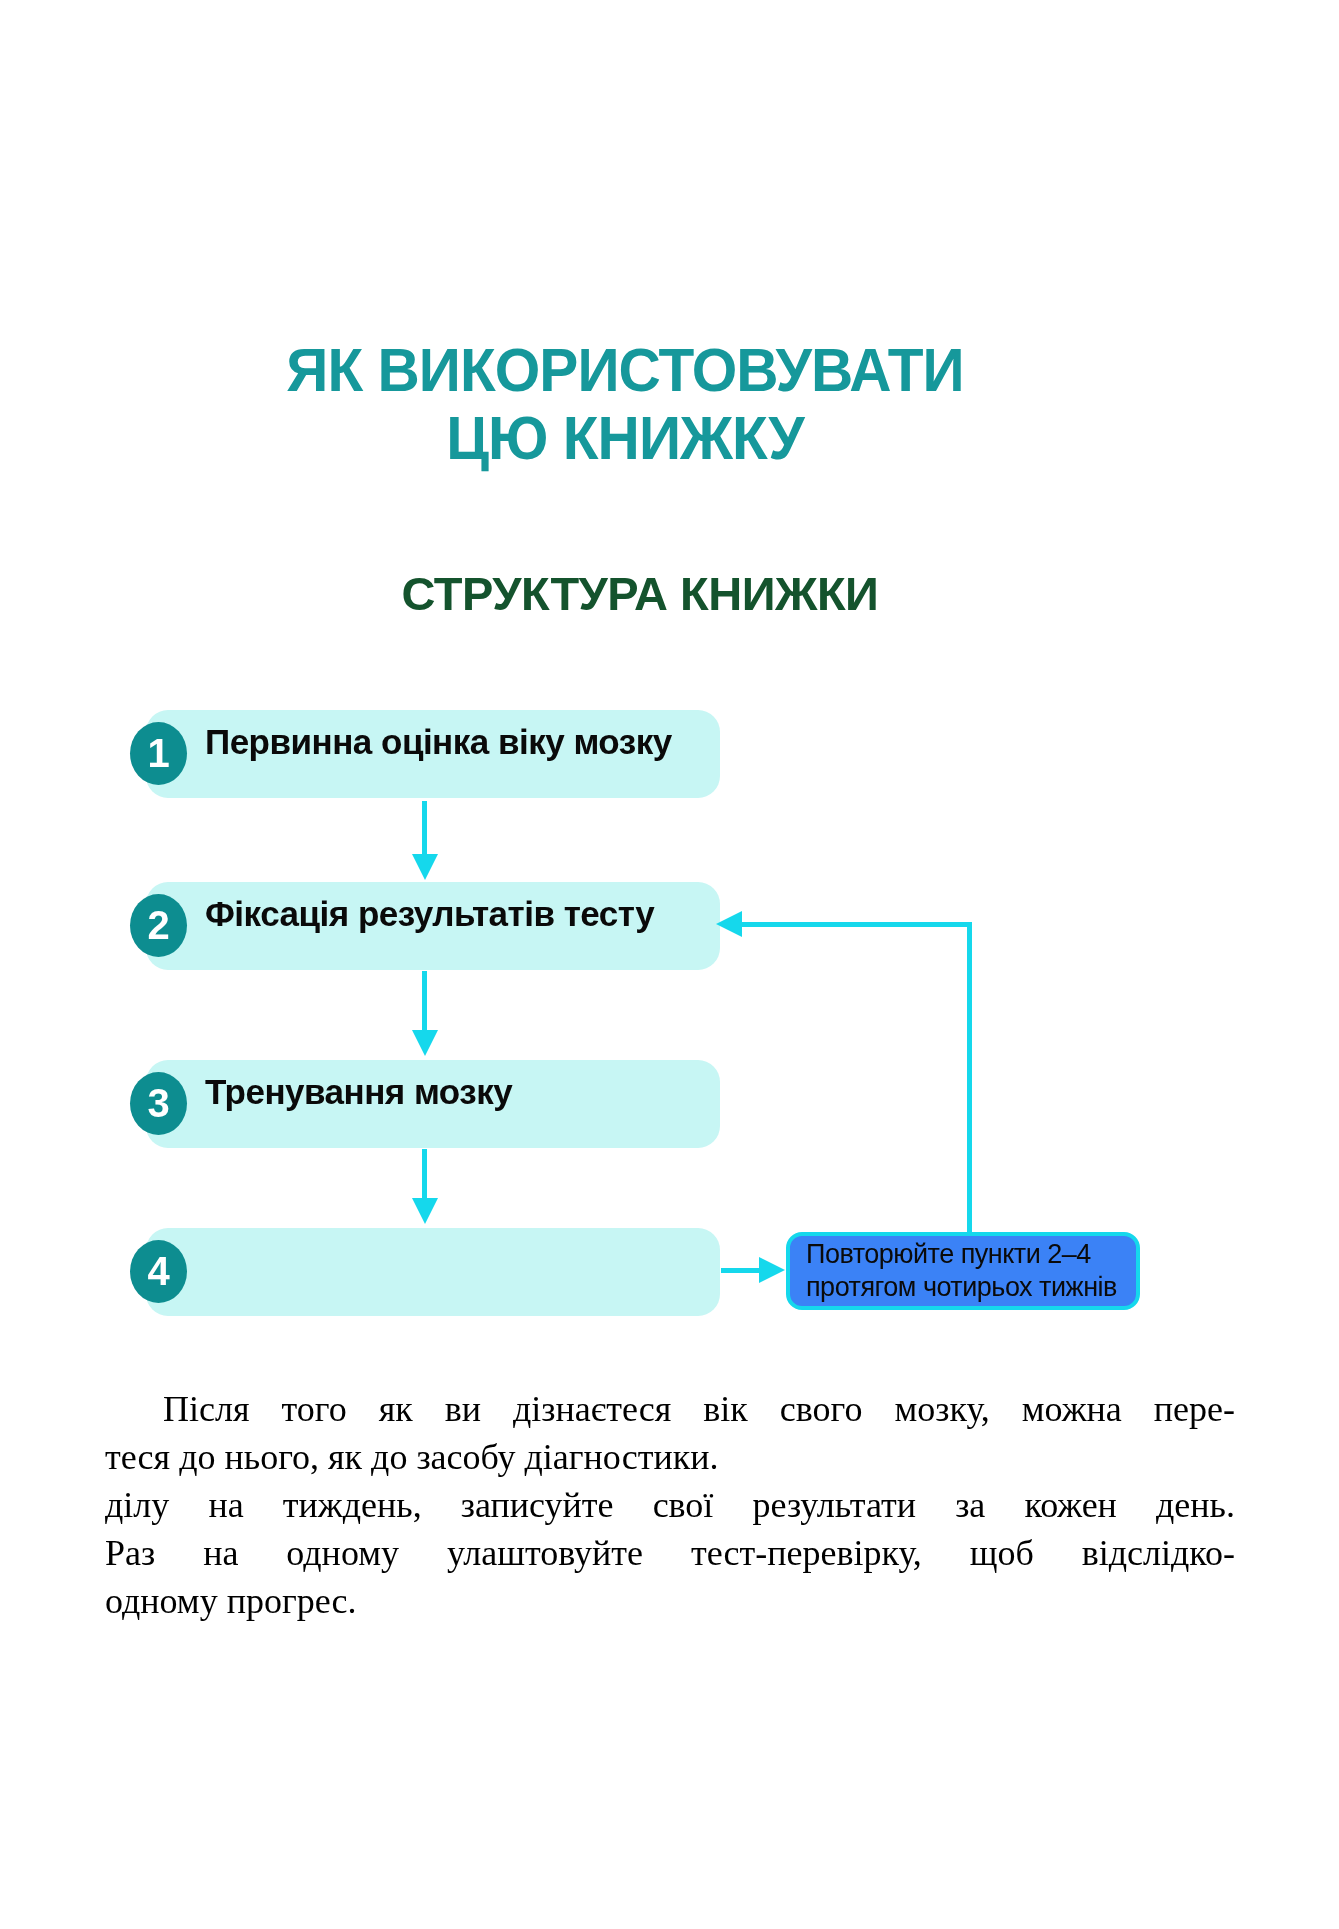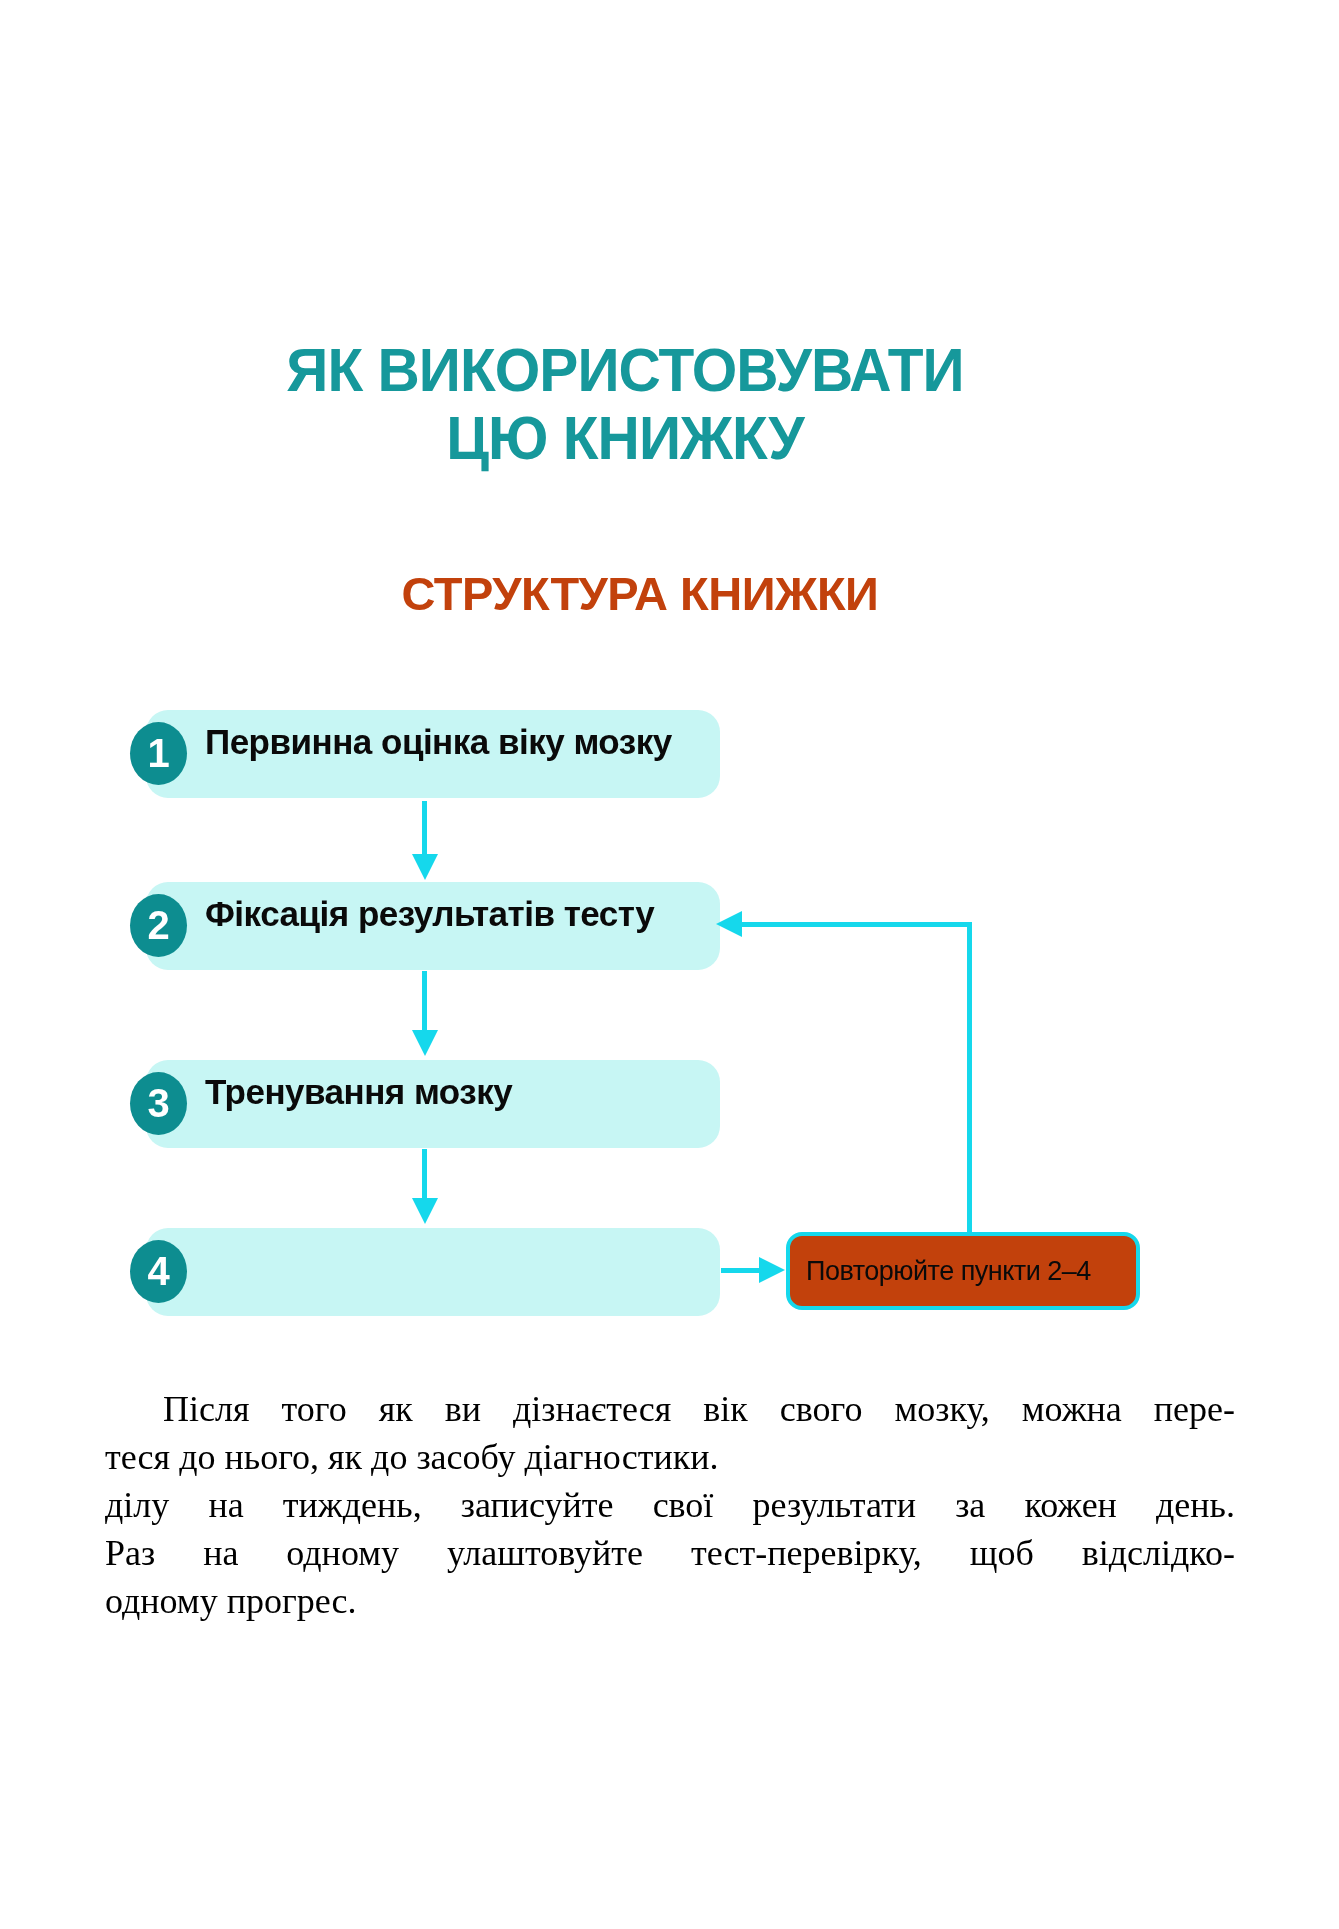--- a/index.html
+++ b/index.html
@@ -18,21 +18,21 @@
     font-size:61px;line-height:68px;font-weight:bold;
     letter-spacing:-1px;
     color:var(--title-teal,#16989b);
     transform:scaleX(.96);transform-origin:center;
   }
   .section-heading{
     position:absolute;top:566px;left:0;width:1280px;
     margin:0;text-align:center;
     font-size:47px;line-height:56px;font-weight:bold;
     letter-spacing:-0.5px;
-    color:#c2410c;
+    color:#14532d;
   }
   
   .step{
     position:absolute;left:146px;width:574px;height:88px;
     background:var(--box-fill,#c7f6f4);
     border-radius:22px;
     box-sizing:border-box;
   }
   .step .label{
     position:absolute;left:59px;top:0;height:64px;
@@ -52,21 +52,21 @@
   .hline{height:5px;}
   .tri{position:absolute;width:0;height:0;}
   .tri-down{border-left:13px solid transparent;border-right:13px solid transparent;
             border-top:26px solid var(--arrow-cyan,#15d8ec);}
   .tri-left{border-top:13px solid transparent;border-bottom:13px solid transparent;
             border-right:26px solid var(--arrow-cyan,#15d8ec);}
   .tri-right{border-top:13px solid transparent;border-bottom:13px solid transparent;
              border-left:26px solid var(--arrow-cyan,#15d8ec);}
   .note{
     position:absolute;left:786px;top:1232px;width:354px;height:78px;
-    box-sizing:border-box;background:#c2410c;
+    box-sizing:border-box;background:#3b82f6;
     border:4px solid var(--arrow-cyan,#15d8ec);
     border-radius:16px;
     display:flex;flex-direction:column;justify-content:center;
     padding-left:16px;
   }
   .note div{
     font-size:27px;line-height:33px;color:#0a0a0a;
     letter-spacing:-0.5px;white-space:nowrap;
   }
   
@@ -123,20 +123,21 @@
 
     <div class="hline" style="left:740px;top:922px;width:232px;"></div>
     <div class="tri tri-left" style="left:716px;top:911px;"></div>
     <div class="vline" style="left:967px;top:922px;height:312px;"></div>
 
     <div class="hline" style="left:721px;top:1268px;width:40px;"></div>
     <div class="tri tri-right" style="left:759px;top:1257px;"></div>
 
     <div class="note">
       <div>Повторюйте пункти 2–4</div>
+      <div>протягом чотирьох тижнів</div>
     </div>
   </div>
 
   <div class="body-text">
     <div class="bline indent stretch">Після того як ви дізнаєтеся вік свого мозку, можна пере-</div>
     <div class="bline">теся до нього, як до засобу діагностики.</div>
     <div class="bline stretch">ділу на тиждень, записуйте свої результати за кожен день.</div>
     <div class="bline stretch">Раз на одному улаштовуйте тест-перевірку, щоб відслідко-</div>
     <div class="bline">одному прогрес.</div>
   </div>

